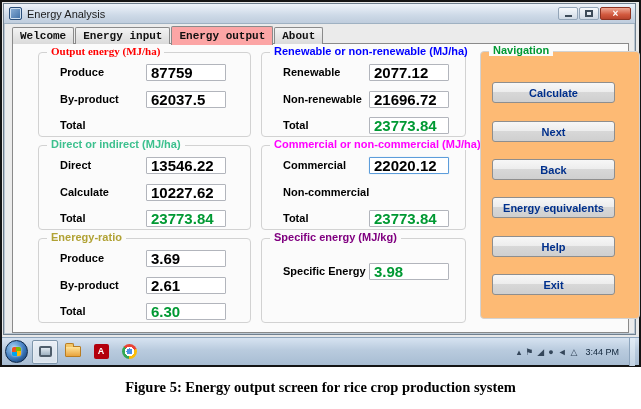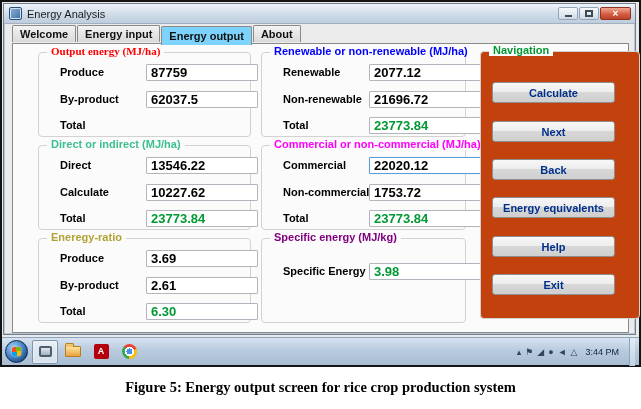--- a/index.html
+++ b/index.html
@@ -22,53 +22,53 @@
   .title-text { font-size:11px; color:#1c1c1c; }
   .win-controls { position:absolute; right:4px; top:3px; display:flex; gap:1px; }
   .wbtn { height:13px; border-radius:2px; display:flex; align-items:center; justify-content:center; cursor:default; }
   .wbtn.min, .wbtn.max { width:20px; background:linear-gradient(#f6f9fc,#cfd9e5); border:1px solid #93a5b8; }
   .wbtn.close { width:31px; background:linear-gradient(#efa793,#d2593e 60%,#b8432c); border:1px solid #8f3220; }
   .glyph-min { width:7px; height:2px; background:#3c4a58; margin-top:5px; }
   .glyph-max { width:8px; height:7px; border:2px solid #3c4a58; }
   .glyph-close { color:#fff; font-size:10px; font-weight:bold; line-height:10px; }
 
   
-  .tabstrip { position:absolute; left:8px; top:21px; height:19px; display:flex; align-items:flex-start; z-index:3; }
+  .tabstrip { position:absolute; left:8px; top:21px; height:19px; display:flex; align-items:flex-end; z-index:3;font-family:Liberation Mono, monospace; }
   .tab { height:17px; padding:0 7px; font-size:11px; font-weight:bold; color:#111;
     background:linear-gradient(#f3f3f3,#dadada); border:1px solid #8a8a8a; border-bottom:none;
     border-top-left-radius:2px; border-top-right-radius:2px; margin-right:1px;
     display:flex; align-items:center; cursor:default; }
-  .tab.active { height:19px; background:#7dd3fc; position:relative; top:1px; z-index:4; }
+  .tab.active { height:19px; background:#fca5a5; position:relative; top:1px; z-index:4; }
 
   
   .tabpage { position:absolute; left:8px; top:39px; width:617px; height:290px;
     background:#fbfbfb; border:1px solid #8a8a8a; z-index:2; }
 
   
   .panel { position:absolute; border:1px solid #d2d2d2; border-radius:4px; background:#fbfbfb; }
   .ptitle { position:absolute; top:-8px; left:8px; background:#fbfbfb; padding:0 4px;
     font-size:11px; font-weight:bold; white-space:nowrap; }
   .p0 { left:25px;  top:8px;   width:213px; height:85px; }
   .p1 { left:25px;  top:101px; width:213px; height:85px; }
   .p2 { left:25px;  top:194px; width:213px; height:85px; }
   .p3 { left:248px; top:8px;   width:205px; height:85px; }
   .p4 { left:248px; top:101px; width:205px; height:85px; }
   .p5 { left:248px; top:194px; width:205px; height:85px; }
   .prow { position:absolute; left:0; right:0; height:18px; }
   .r0 { top:11px; } .r1 { top:38px; } .r2 { top:64px; }
   .rs { top:24px; }
   .plabel { position:absolute; left:21px; top:2px; font-size:11px; font-weight:bold; color:#000; }
-  .pinput { position:absolute; left:107px; top:0; width:112px; height:17px;
+  .pinput { position:absolute; left:107px; top:0; width:80px; height:17px;
     border:1px solid #b2b5bc; background:#fff; font-family:"Liberation Sans",sans-serif;
-    font-size:13px; font-weight:bold; color:#000; padding:0 4px; border-radius:1px; }
+    font-size:15px; font-weight:bold; color:#000; padding:0 4px; border-radius:1px; }
   .pinput.focused { border:1px solid #5d9ddb; box-shadow:0 0 1px #9cc5e8; }
 
   
   .navpanel { position:absolute; left:467px; top:7px; width:160px; height:268px;
-    border:1px solid #d2d2d2; border-radius:4px; background:#c2410c; }
+    border:1px solid #d2d2d2; border-radius:4px; background:#fdba74; }
   .navbtn { position:absolute; left:11px; width:123px; height:21px;
     background:linear-gradient(#f7f7f7,#ededed 45%,#d8d8d8 46%,#cfcfcf);
     border:1px solid #8e8e8e; border-radius:3px; font-family:"Liberation Sans",sans-serif;
     font-size:11px; font-weight:bold; color:#00308c; cursor:default; }
   .nb0{top:30px} .nb1{top:69px} .nb2{top:107px} .nb3{top:145px} .nb4{top:184px} .nb5{top:222px}
 
   
   .taskbar { position:absolute; left:0; right:0; bottom:0; height:28px;
     background:linear-gradient(#d7e3f1,#b9cbde 45%,#a8bdd3);
     border-top:1px solid #8da4bc; display:flex; align-items:center; }
@@ -210,21 +210,20 @@
         </div>
 
         <div class="panel p4">
           <span class="ptitle" style="color: rgb(255, 0, 255);">Commercial or non-commercial (MJ/ha)</span>
           <div class="prow r0">
             <span class="plabel">Commercial</span>
             <input class="pinput focused" value="22020.12" style="">
           </div>
           <div class="prow r1">
             <span class="plabel">Non-commercial</span>
-            <input class="pinput" value="1753.72" style="">
           </div>
           <div class="prow r2">
             <span class="plabel">Total</span>
             <input class="pinput" value="23773.84" style="color: rgb(0, 153, 51);">
           </div>
         </div>
 
         <div class="panel p5">
           <span class="ptitle" style="color: rgb(128, 0, 128);">Specific energy (MJ/kg)</span>
           <div class="prow rs">

